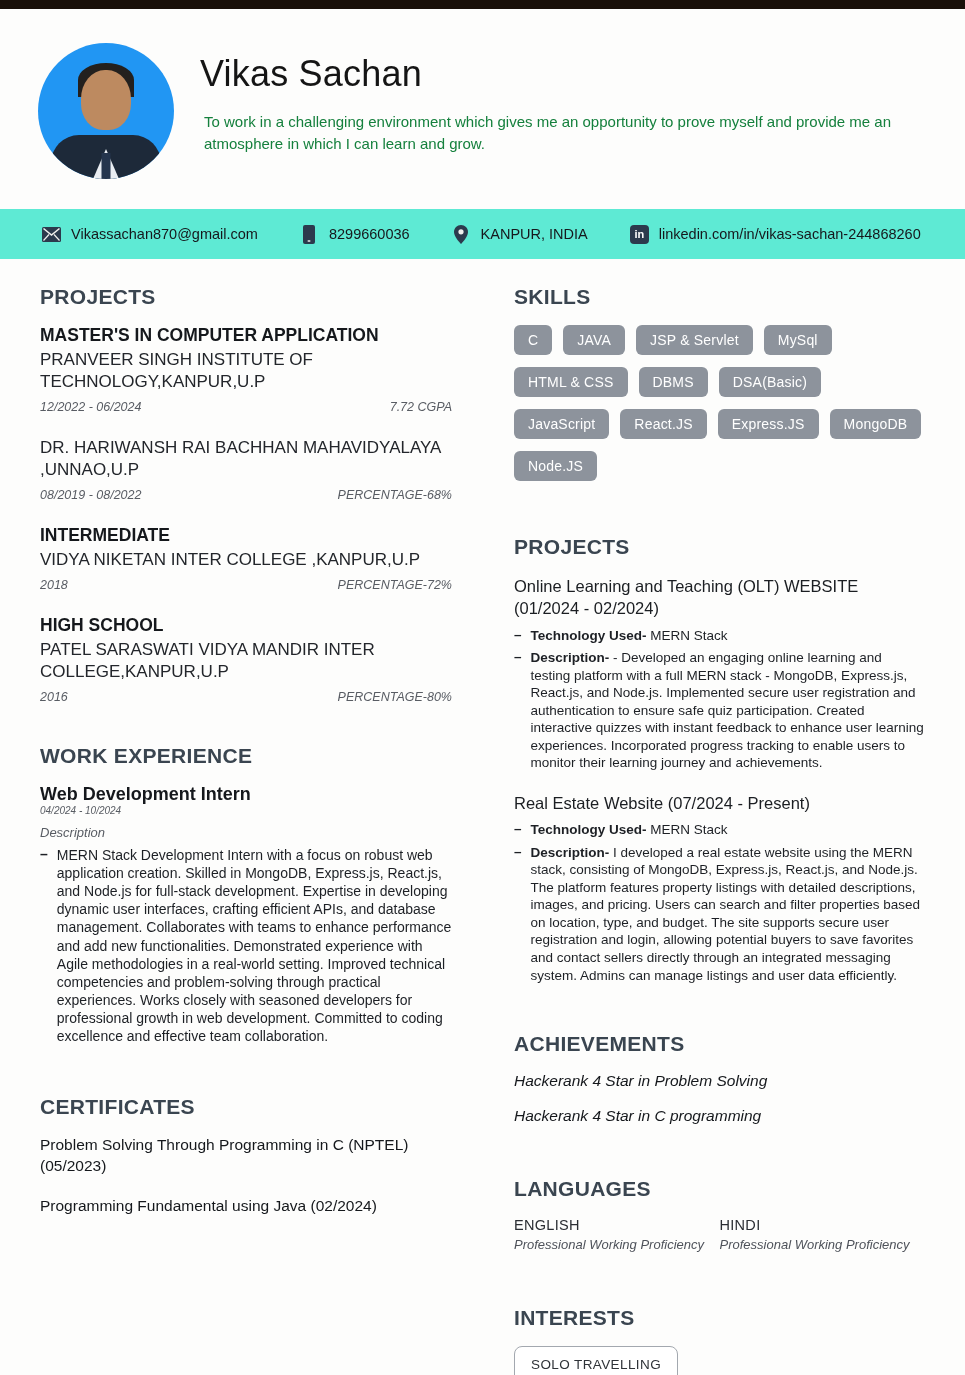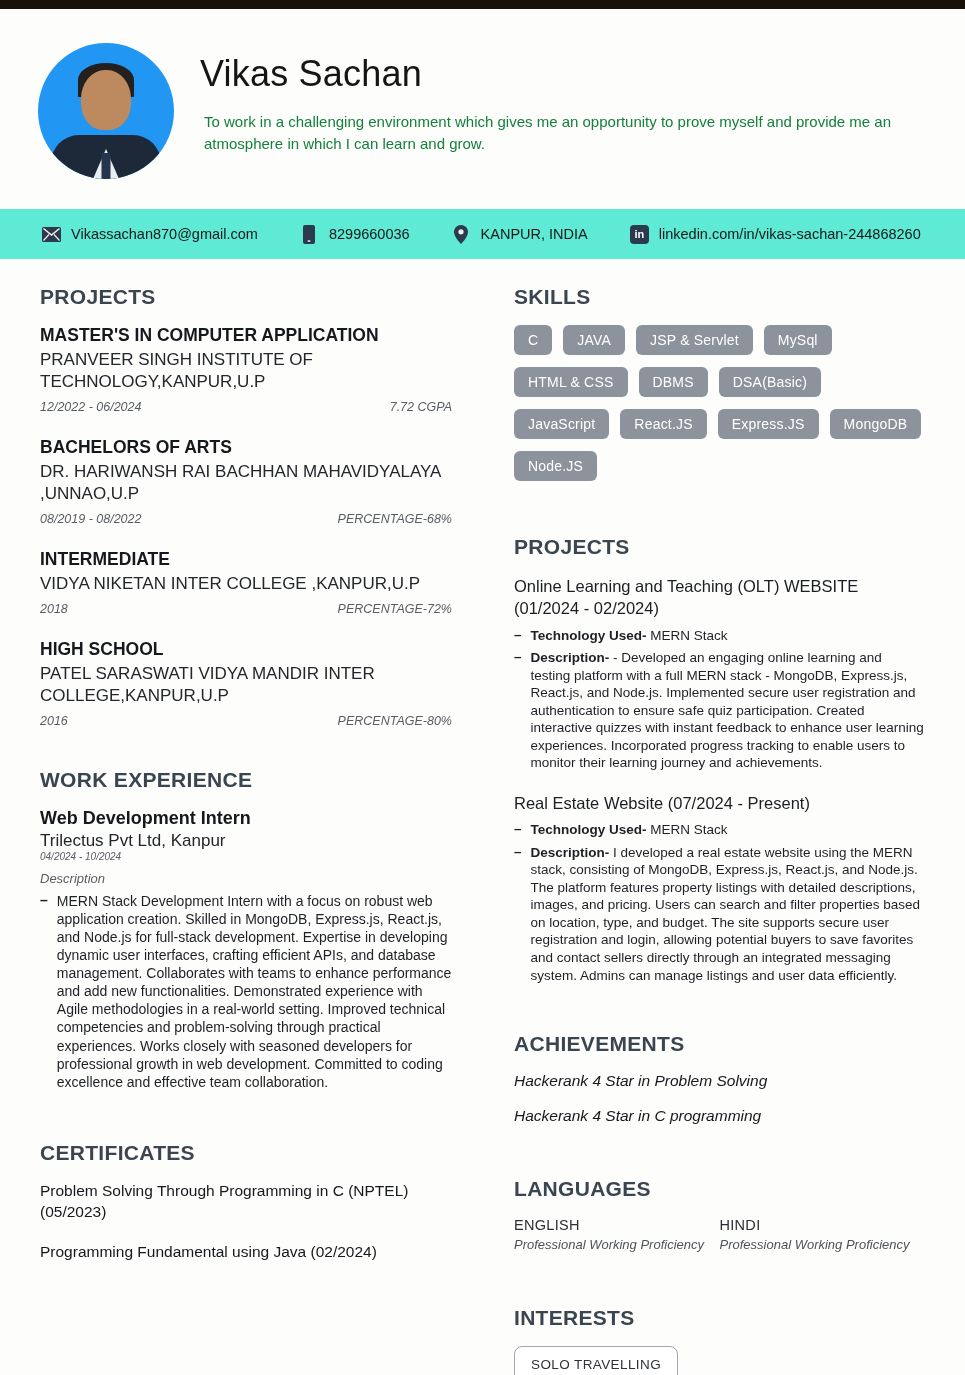--- a/index.html
+++ b/index.html
@@ -148,21 +148,20 @@
         <div class="edu-item">
           <div class="edu-degree">MASTER'S IN COMPUTER APPLICATION</div>
           <div class="edu-school">PRANVEER SINGH INSTITUTE OF TECHNOLOGY,KANPUR,U.P</div>
           <div class="edu-meta">
             <span>12/2022 - 06/2024</span>
             <span>7.72 CGPA</span>
           </div>
         </div>
 
         <div class="edu-item">
-          <div class="edu-degree">BACHELORS OF ARTS</div>
           <div class="edu-school">DR. HARIWANSH RAI BACHHAN MAHAVIDYALAYA ,UNNAO,U.P</div>
           <div class="edu-meta">
             <span>08/2019 - 08/2022</span>
             <span>PERCENTAGE-68%</span>
           </div>
         </div>
 
         <div class="edu-item">
           <div class="edu-degree">INTERMEDIATE</div>
           <div class="edu-school">VIDYA NIKETAN INTER COLLEGE ,KANPUR,U.P</div>
@@ -178,21 +177,20 @@
           <div class="edu-meta">
             <span>2016</span>
             <span>PERCENTAGE-80%</span>
           </div>
         </div>
       </section>
 
       <section class="work-section">
         <h2 class="section">WORK EXPERIENCE</h2>
         <div class="job-title">Web Development Intern</div>
-        <div class="job-company">Trilectus Pvt Ltd, Kanpur</div>
         <div class="job-date">04/2024 - 10/2024</div>
         <div class="desc-label">Description</div>
         <div class="bullet">
           <span>MERN Stack Development Intern with a focus on robust web application creation. Skilled in MongoDB, Express.js, React.js, and Node.js for full-stack development. Expertise in developing dynamic user interfaces, crafting efficient APIs, and database management. Collaborates with teams to enhance performance and add new functionalities. Demonstrated experience with Agile methodologies in a real-world setting. Improved technical competencies and problem-solving through practical experiences. Works closely with seasoned developers for professional growth in web development. Committed to coding excellence and effective team collaboration.</span>
         </div>
       </section>
 
       <section class="cert-section">
         <h2 class="section">CERTIFICATES</h2>
         <div class="cert-item">Problem Solving Through Programming in C (NPTEL) (05/2023)</div>

